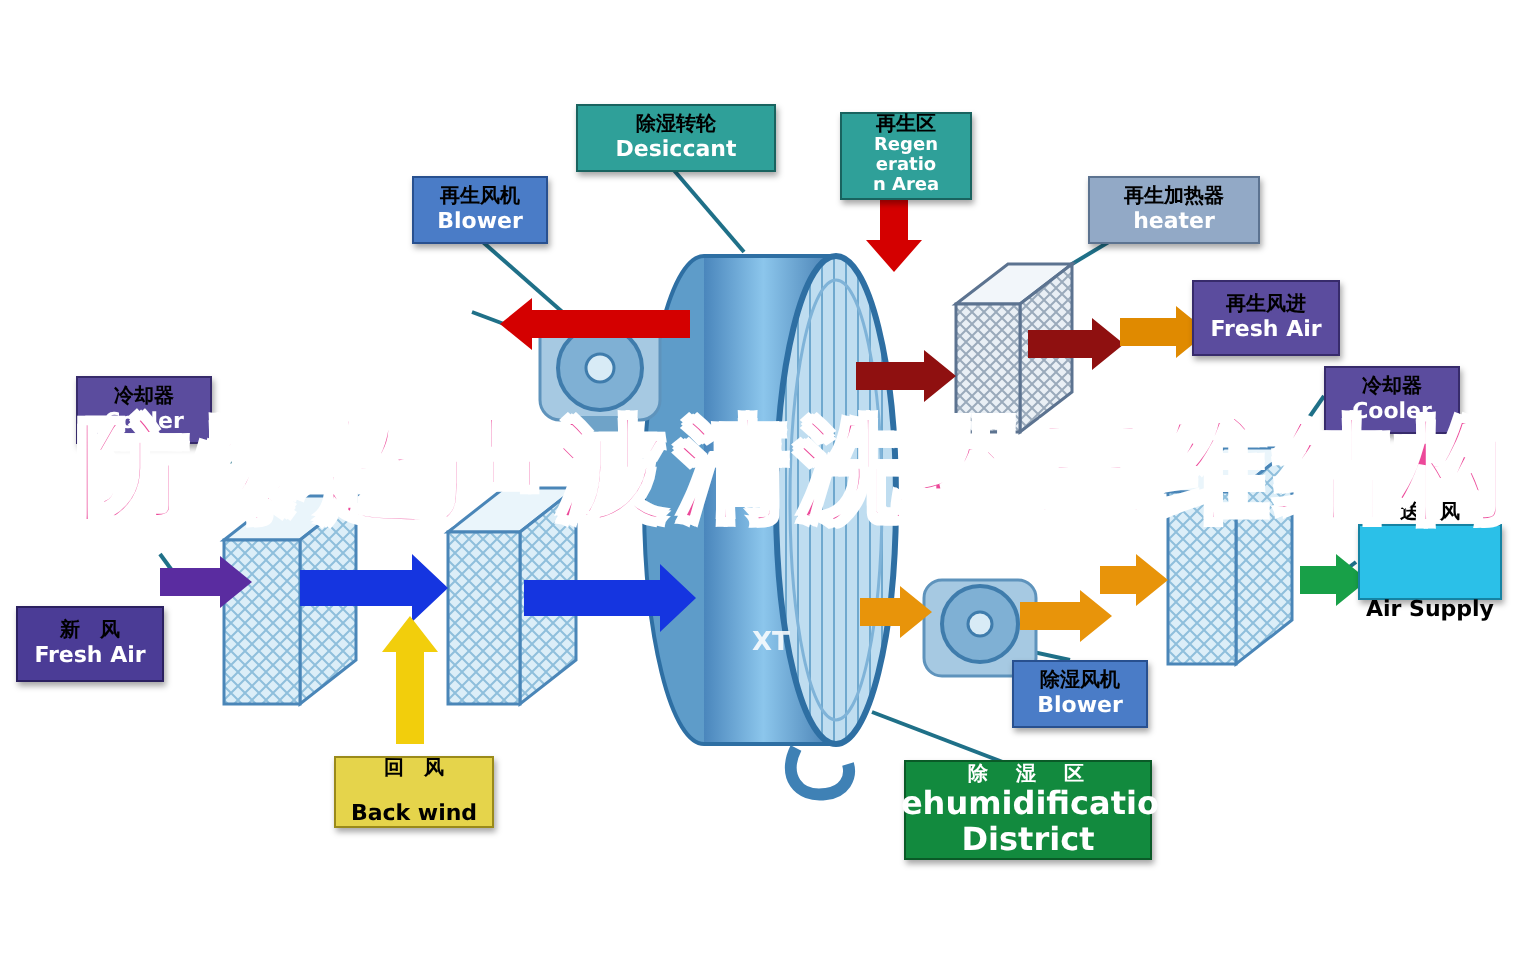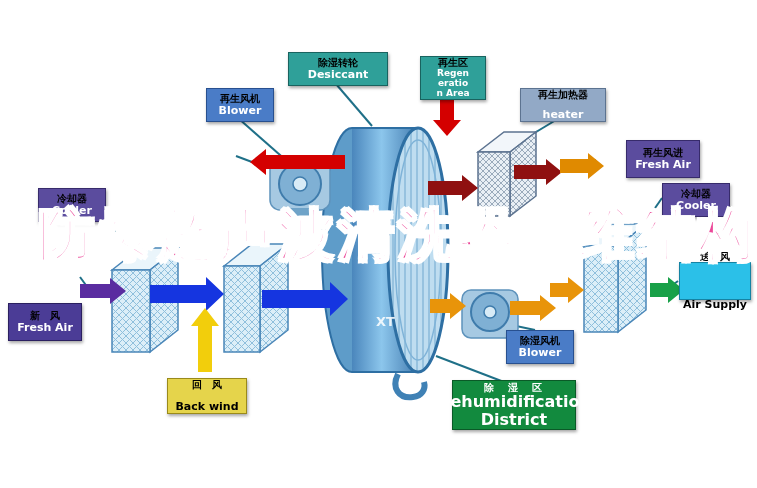--- a/index.html
+++ b/index.html
@@ -30,26 +30,26 @@
             -webkit-text-stroke:2px #ffffff;
             text-shadow:2px 2px 0 #fff,-2px -2px 0 #fff,2px -2px 0 #fff,-2px 2px 0 #fff;}
   #wm-line2{position:absolute;left:293px;top:248px;z-index:50;font-size:36px;font-weight:bold;
             color:#ffffff;letter-spacing:3px;-webkit-text-stroke:1px #c9c9c9;}
   #xt-mark{position:absolute;left:376px;top:314px;z-index:15;font-size:13px;font-weight:bold;
            color:rgba(255,255,255,.85);}
   
   #lb-desiccant{left:288px;top:52px;width:98px;height:32px;}
   #lb-regen-blower{left:206px;top:88px;width:66px;height:32px;}
   #lb-regen-area{left:420px;top:56px;width:64px;height:42px;}
-  #lb-regen-heater{left:520px;top:88px;width:84px;height:32px;justify-content:space-between;}
+  #lb-regen-heater{left:544px;top:88px;width:84px;height:32px;}
   #lb-exhaust{left:166px;top:140px;width:72px;height:32px;}
   #lb-cooler-left{left:38px;top:188px;width:66px;height:32px;}
   #lb-fresh-air-left{left:8px;top:258px;width:72px;height:36px;margin-top:45px;}
   #lb-back-wind{left:167px;top:378px;width:78px;height:34px;justify-content:space-between;}
-  #lb-fresh-air-right{left:596px;top:140px;width:72px;height:36px;margin-left:30px;}
+  #lb-fresh-air-right{left:596px;top:140px;width:72px;height:36px;}
   #lb-cooler-right{left:662px;top:183px;width:66px;height:32px;}
   #lb-air-supply{left:679px;top:262px;width:70px;height:36px;}
   #lb-dehum-blower{left:506px;top:330px;width:66px;height:32px;}
   #lb-dehum-district{left:452px;top:380px;width:122px;height:48px;}
 </style>
 </head>
 <body>
 
 <div id="stage">
 

